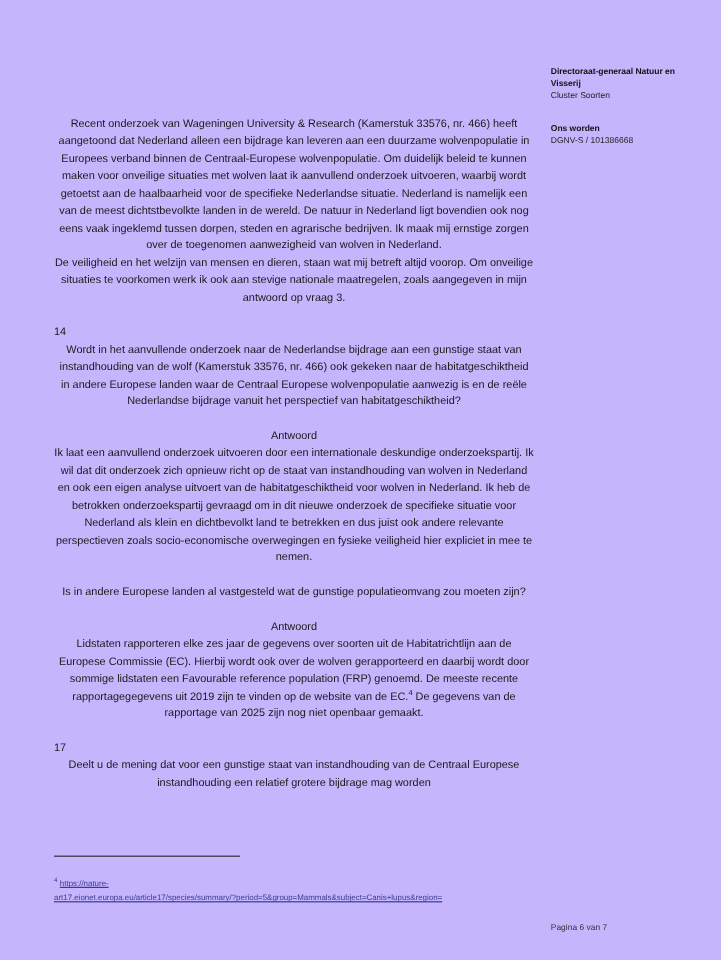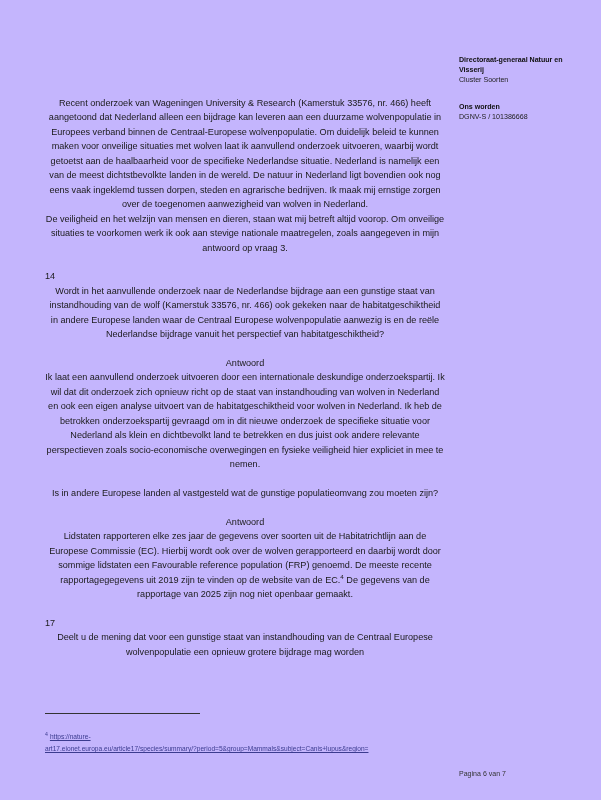--- a/index.html
+++ b/index.html
@@ -161,21 +161,21 @@
     <p class="para">Is in andere Europese landen al vastgesteld wat de gunstige populatieomvang zou moeten zijn?</p>
 
     <div class="gap-sm"></div>
 
     <p class="label">Antwoord</p>
     <p class="para"><span>Lidstaten rapporteren elke zes jaar de gegevens over soorten uit de Habitatrichtlijn aan de Europese Commissie (EC). Hierbij wordt ook over de wolven gerapporteerd en daarbij wordt door sommige lidstaten een Favourable reference population (FRP) genoemd. De meeste recente rapportagegegevens uit 2019 zijn te vinden op de website van de EC.</span><sup class="fn">4</sup><span> De gegevens van de rapportage van 2025 zijn nog niet openbaar gemaakt.</span></p>
 
     <div class="gap-sm"></div>
 
     <p class="qnum">17</p>
-    <p class="para">Deelt u de mening dat voor een gunstige staat van instandhouding van de Centraal Europese wolvenpopulatie een opnieuw grotere bijdrage mag worden</p>
+    <p class="para">Deelt u de mening dat voor een gunstige staat van instandhouding van de Centraal Europese instandhouding een relatief grotere bijdrage mag worden</p>
   </div>
 
   <div class="fn-rule"></div>
 
   <div class="footnote">
     <span class="fnmark">4</span><span class="fn-link">https://nature-</span><br><span class="fn-link">art17.eionet.europa.eu/article17/species/summary/?period=5&amp;group=Mammals&amp;subject=Canis+lupus&amp;region=</span>
   </div>
 
   <div class="page-footer">Pagina 6 van 7</div>
 

